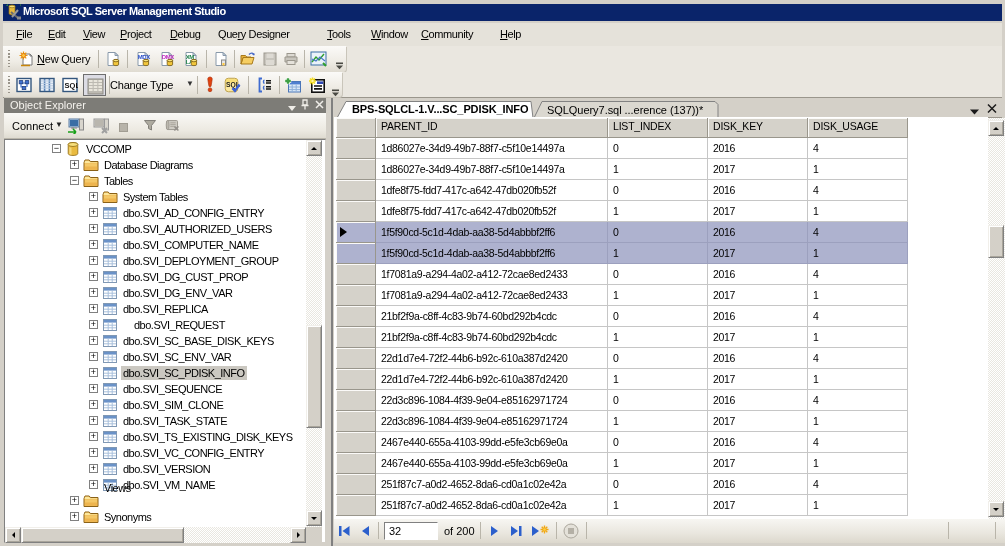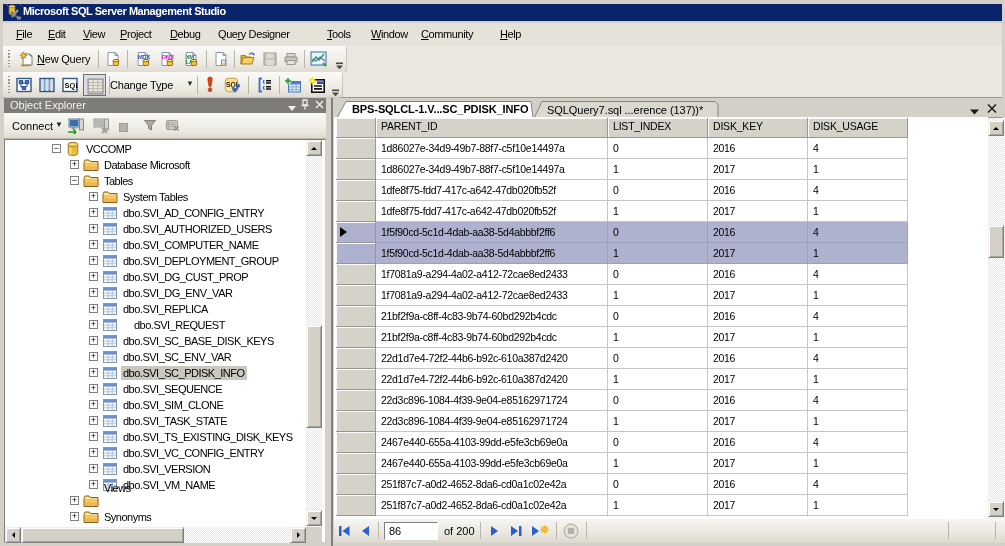--- a/index.html
+++ b/index.html
@@ -300,21 +300,21 @@
     <span class="tlabel">VCCOMP</span>
   </div>
 <div class="texp" style="left:70px;top:160px">+</div>
 <div class="a" style="left:83px;top:157px"><svg style="" width="16" height="16" viewBox="0 0 16 16">
       <path d="M1 5.5 L1 13.5 L15 13.5 L15 4.5 L7.5 4.5 L6.2 3 L2 3 Z" fill="#E8AE47" stroke="#8A6117" stroke-width="1"></path>
       <path d="M1.7 6.2 L14.3 6.2 L14.3 5.2 L7.2 5.2 L5.9 3.7 L2.4 3.7 L1.7 4.6 Z" fill="#FCE79D"></path>
       <path d="M1.8 6.5 L14.2 6.5 L14.2 12.8 L1.8 12.8 Z" fill="#F4C868"></path>
       <path d="M1.8 9.5 L14.2 9.5 L14.2 12.8 L1.8 12.8 Z" fill="#EDB44F"></path>
     </svg></div>
 <div class="trow" style="left:102px;top:157px">
-    <span class="tlabel">Database Microsoft</span>
+    <span class="tlabel">Database Diagrams</span>
   </div>
 <div class="texp" style="left:70px;top:176px">−</div>
 <div class="a" style="left:83px;top:173px"><svg style="" width="16" height="16" viewBox="0 0 16 16">
       <path d="M1 5.5 L1 13.5 L15 13.5 L15 4.5 L7.5 4.5 L6.2 3 L2 3 Z" fill="#E8AE47" stroke="#8A6117" stroke-width="1"></path>
       <path d="M1.7 6.2 L14.3 6.2 L14.3 5.2 L7.2 5.2 L5.9 3.7 L2.4 3.7 L1.7 4.6 Z" fill="#FCE79D"></path>
       <path d="M1.8 6.5 L14.2 6.5 L14.2 12.8 L1.8 12.8 Z" fill="#F4C868"></path>
       <path d="M1.8 9.5 L14.2 9.5 L14.2 12.8 L1.8 12.8 Z" fill="#EDB44F"></path>
     </svg></div>
 <div class="trow" style="left:102px;top:173px">
     <span class="tlabel">Tables</span>
@@ -671,21 +671,21 @@
 <div class="a navbar"></div>
 <div class="a" style="left:338px;top:523px"><svg style="" width="16" height="16" viewBox="0 0 16 16">
       <rect x="1" y="3" width="2.5" height="10" fill="#2B5FCC"></rect>
       <path d="M11.5 3 L11.5 13 L4.5 8 Z" fill="#2B5FCC"></path>
     </svg></div>
 <div class="a" style="left:359px;top:523px"><svg style="" width="16" height="16" viewBox="0 0 16 16">
       <path d="M10 3 L10 13 L3 8 Z" fill="#2B5FCC"></path>
     </svg></div>
 <div class="nsep" style="left:378px"></div>
 <div class="a" style="left:384px;top:522px;width:54px;height:18px;background:#fff;border:1px solid;border-color:#808080 #fff #fff #808080">
-    <div style="padding:2px 0 0 4px">86</div>
+    <div style="padding:2px 0 0 4px">32</div>
   </div>
 <div class="a" style="left:444px;top:525px">of 200</div>
 <div class="nsep" style="left:480px"></div>
 <div class="a" style="left:488px;top:523px"><svg style="" width="16" height="16" viewBox="0 0 16 16">
       <path d="M3 3 L3 13 L10 8 Z" fill="#2B5FCC"></path>
     </svg></div>
 <div class="a" style="left:508px;top:523px"><svg style="" width="16" height="16" viewBox="0 0 16 16">
       <path d="M3 3 L3 13 L10 8 Z" fill="#2B5FCC"></path>
       <rect x="11" y="3" width="2.5" height="10" fill="#2B5FCC"></rect>
     </svg></div>

